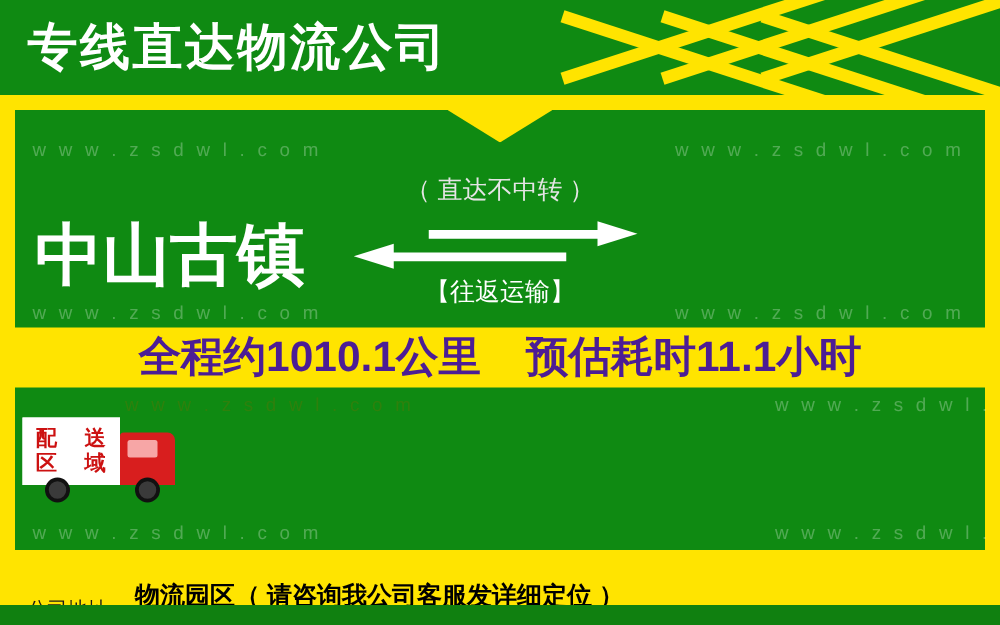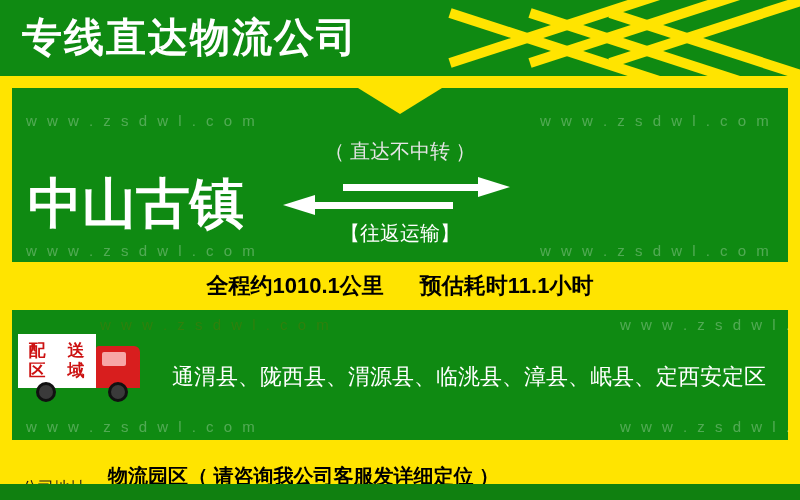--- a/index.html
+++ b/index.html
@@ -89,21 +89,21 @@
     border-right:32px solid #fff;
   }
   
   .dist-bar{
     position:absolute;left:12px;top:262px;width:776px;height:48px;
     background:#ffe400;
     display:flex;align-items:center;justify-content:center;
     gap:36px;
   }
   .dist-text{
-    font-size:22px;font-weight:bold;color:#000000;white-space:nowrap;
+    font-size:34px;font-weight:bold;color:#4c1d95;white-space:nowrap;
   }
   
   .truck{position:absolute;left:18px;top:330px;width:150px;height:80px;}
   .truck-box{
     position:absolute;left:0;top:4px;width:78px;height:54px;
     background:#ffffff;border:2px solid #ffffff;
     box-sizing:border-box;
   }
   .truck-box-text{
     position:absolute;left:0;top:4px;width:78px;height:54px;
@@ -199,20 +199,19 @@
       <span>配</span>
       <span>送</span>
       <span>区</span>
       <span>域</span>
     </div>
     <div class="truck-cab"></div>
     <div class="truck-wheel tw1"></div>
     <div class="truck-wheel tw2"></div>
   </div>
 
-  <div class="coverage">通渭县、陇西县、渭源县、临洮县、漳县、岷县、定西安定区</div>
 
   <div class="addr">
     <div class="addr-label">公司地址：</div>
     <div class="addr-value">物流园区（ 请咨询我公司客服发详细定位 ）</div>
   </div>
 
 </div>
 
 </body></html>

